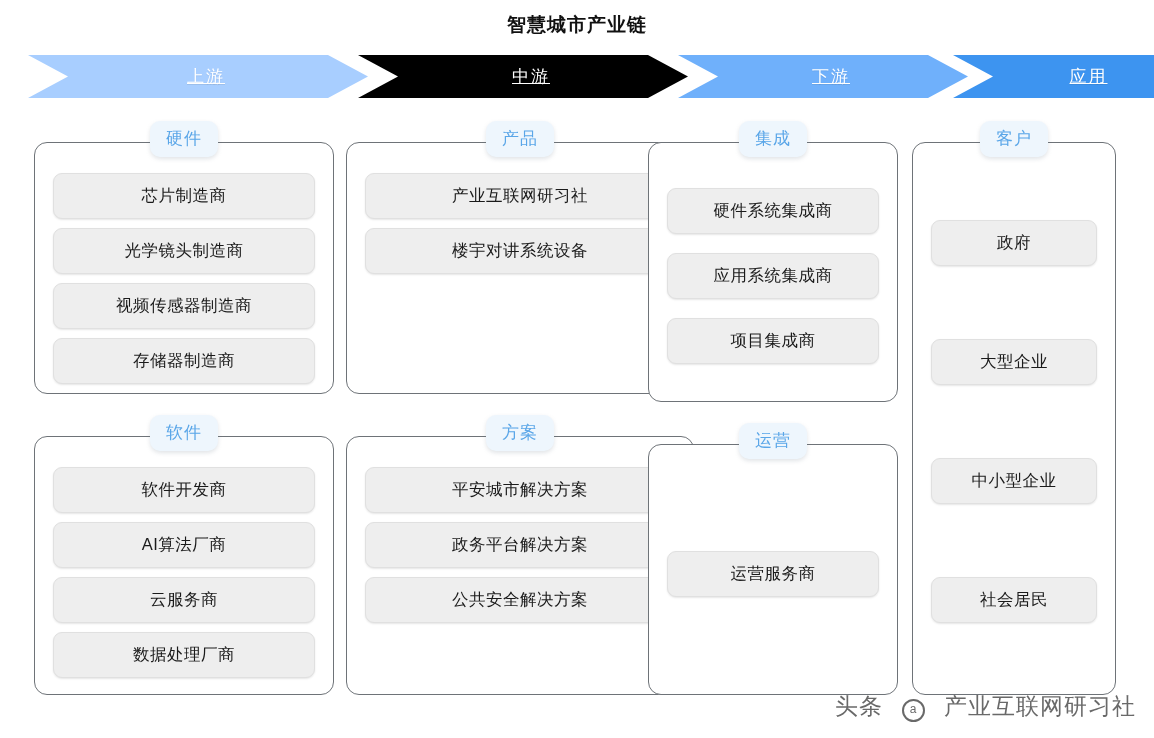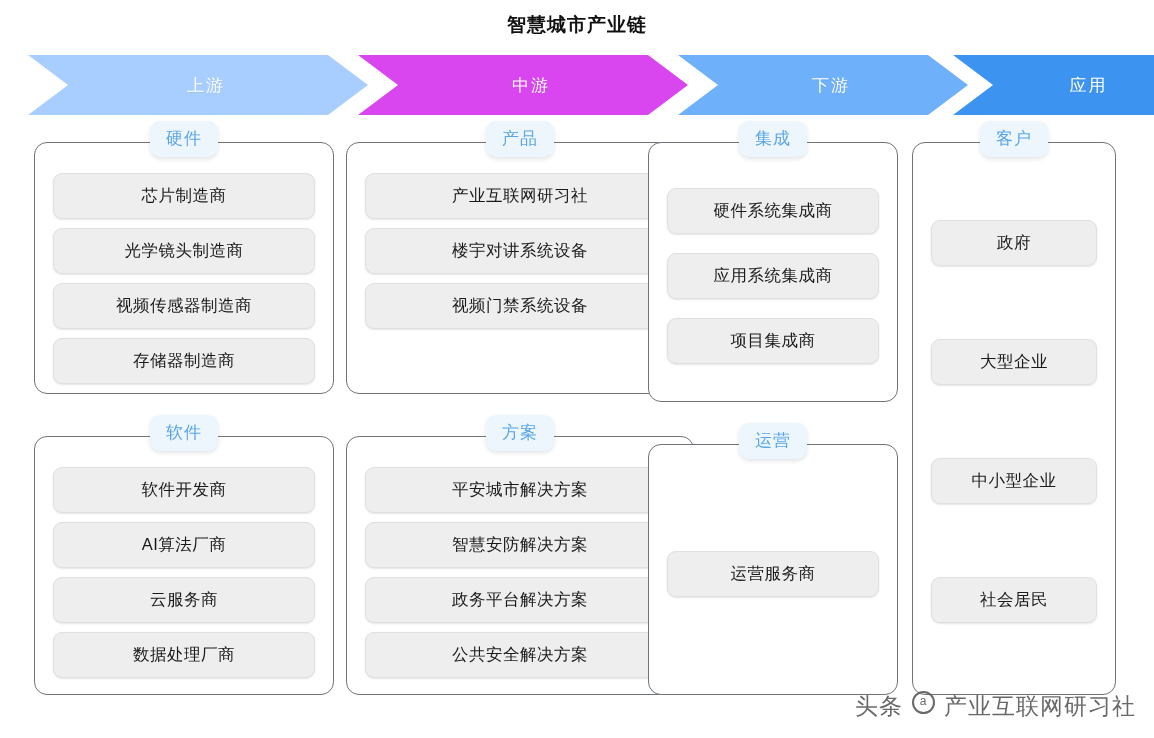--- a/index.html
+++ b/index.html
@@ -16,23 +16,23 @@
     text-align:center;
     font-size:19px;font-weight:bold;color:#111111;
     letter-spacing:1px;
   }
   
   #arrow-band{
     position:absolute;top:55px;left:28px;
     width:1098px;height:52px;
   }
   .arrow{
-    position:absolute;top:0;height:60px;
+    position:absolute;top:0;height:43px;
     display:flex;align-items:center;justify-content:center;
-    color:#ffffff;font-size:17px;letter-spacing:2px;
+    color:#ffffff;font-size:17px;letter-spacing:2px;text-decoration:underline;
   }
   .arrow-1{left:0px;   width:340px; background:#a8ceff;
     clip-path:polygon(0 0, 300px 0, 340px 50%, 300px 100%, 0 100%, 40px 50%);}
   .arrow-2{left:330px; width:330px; background:#8dc0fc;
     clip-path:polygon(0 0, 290px 0, 330px 50%, 290px 100%, 0 100%, 40px 50%);}
   .arrow-3{left:650px; width:290px; background:#6fb0fb;
     clip-path:polygon(0 0, 250px 0, 290px 50%, 250px 100%, 0 100%, 40px 50%);}
   .arrow-4{left:925px; width:255px; background:#3d94f0;
     clip-path:polygon(0 0, 215px 0, 255px 50%, 215px 100%, 0 100%, 40px 50%);}
   .arrow-label{
@@ -93,38 +93,38 @@
     box-shadow:0 1px 2px rgba(0,0,0,.10);
     letter-spacing:.5px;
   }
   .items.spread .pill,.items.spread-wide .pill{margin-bottom:0;}
   
   #watermark{
     position:absolute;right:18px;bottom:16px;
     font-size:23px;color:#5d5d5d;
     letter-spacing:1px;
     opacity:.92;
-    display:flex;align-items:flex-start;gap:9px;
+    display:flex;align-items:flex-end;gap:19px;
   }
   #wm-ring{
     display:inline-block;width:19px;height:19px;
     border:2px solid #5d5d5d;border-radius:50%;
     font-size:12px;line-height:17px;text-align:center;
   }
 </style>
 </head>
 <body>
 
 <div id="title">智慧城市产业链</div>
 
 <div id="arrow-band">
   <div class="arrow arrow-1" style="background: rgb(168, 206, 255);">
     <span class="arrow-label">上游</span>
   </div>
-  <div class="arrow arrow-2" style="background: #d946ef;">
+  <div class="arrow arrow-2" style="background: #000000;">
     <span class="arrow-label">中游</span>
   </div>
   <div class="arrow arrow-3" style="background: rgb(111, 176, 251);">
     <span class="arrow-label">下游</span>
   </div>
   <div class="arrow arrow-4" style="background: rgb(61, 148, 240);">
     <span class="arrow-label">应用</span>
   </div>
 </div>
 
@@ -150,28 +150,26 @@
       </div>
     </div>
   </div>
 
   <div class="col col-2">
     <div class="group g-half-a">
       <div class="tag">产品</div>
       <div class="items">
         <div class="pill">产业互联网研习社</div>
         <div class="pill">楼宇对讲系统设备</div>
-        <div class="pill">视频门禁系统设备</div>
       </div>
     </div>
     <div class="group g-half-b">
       <div class="tag">方案</div>
       <div class="items">
         <div class="pill">平安城市解决方案</div>
-        <div class="pill">智慧安防解决方案</div>
         <div class="pill">政务平台解决方案</div>
         <div class="pill">公共安全解决方案</div>
       </div>
     </div>
   </div>
 
   <div class="col col-3">
     <div class="group g-int-a">
       <div class="tag">集成</div>
       <div class="items spread">

